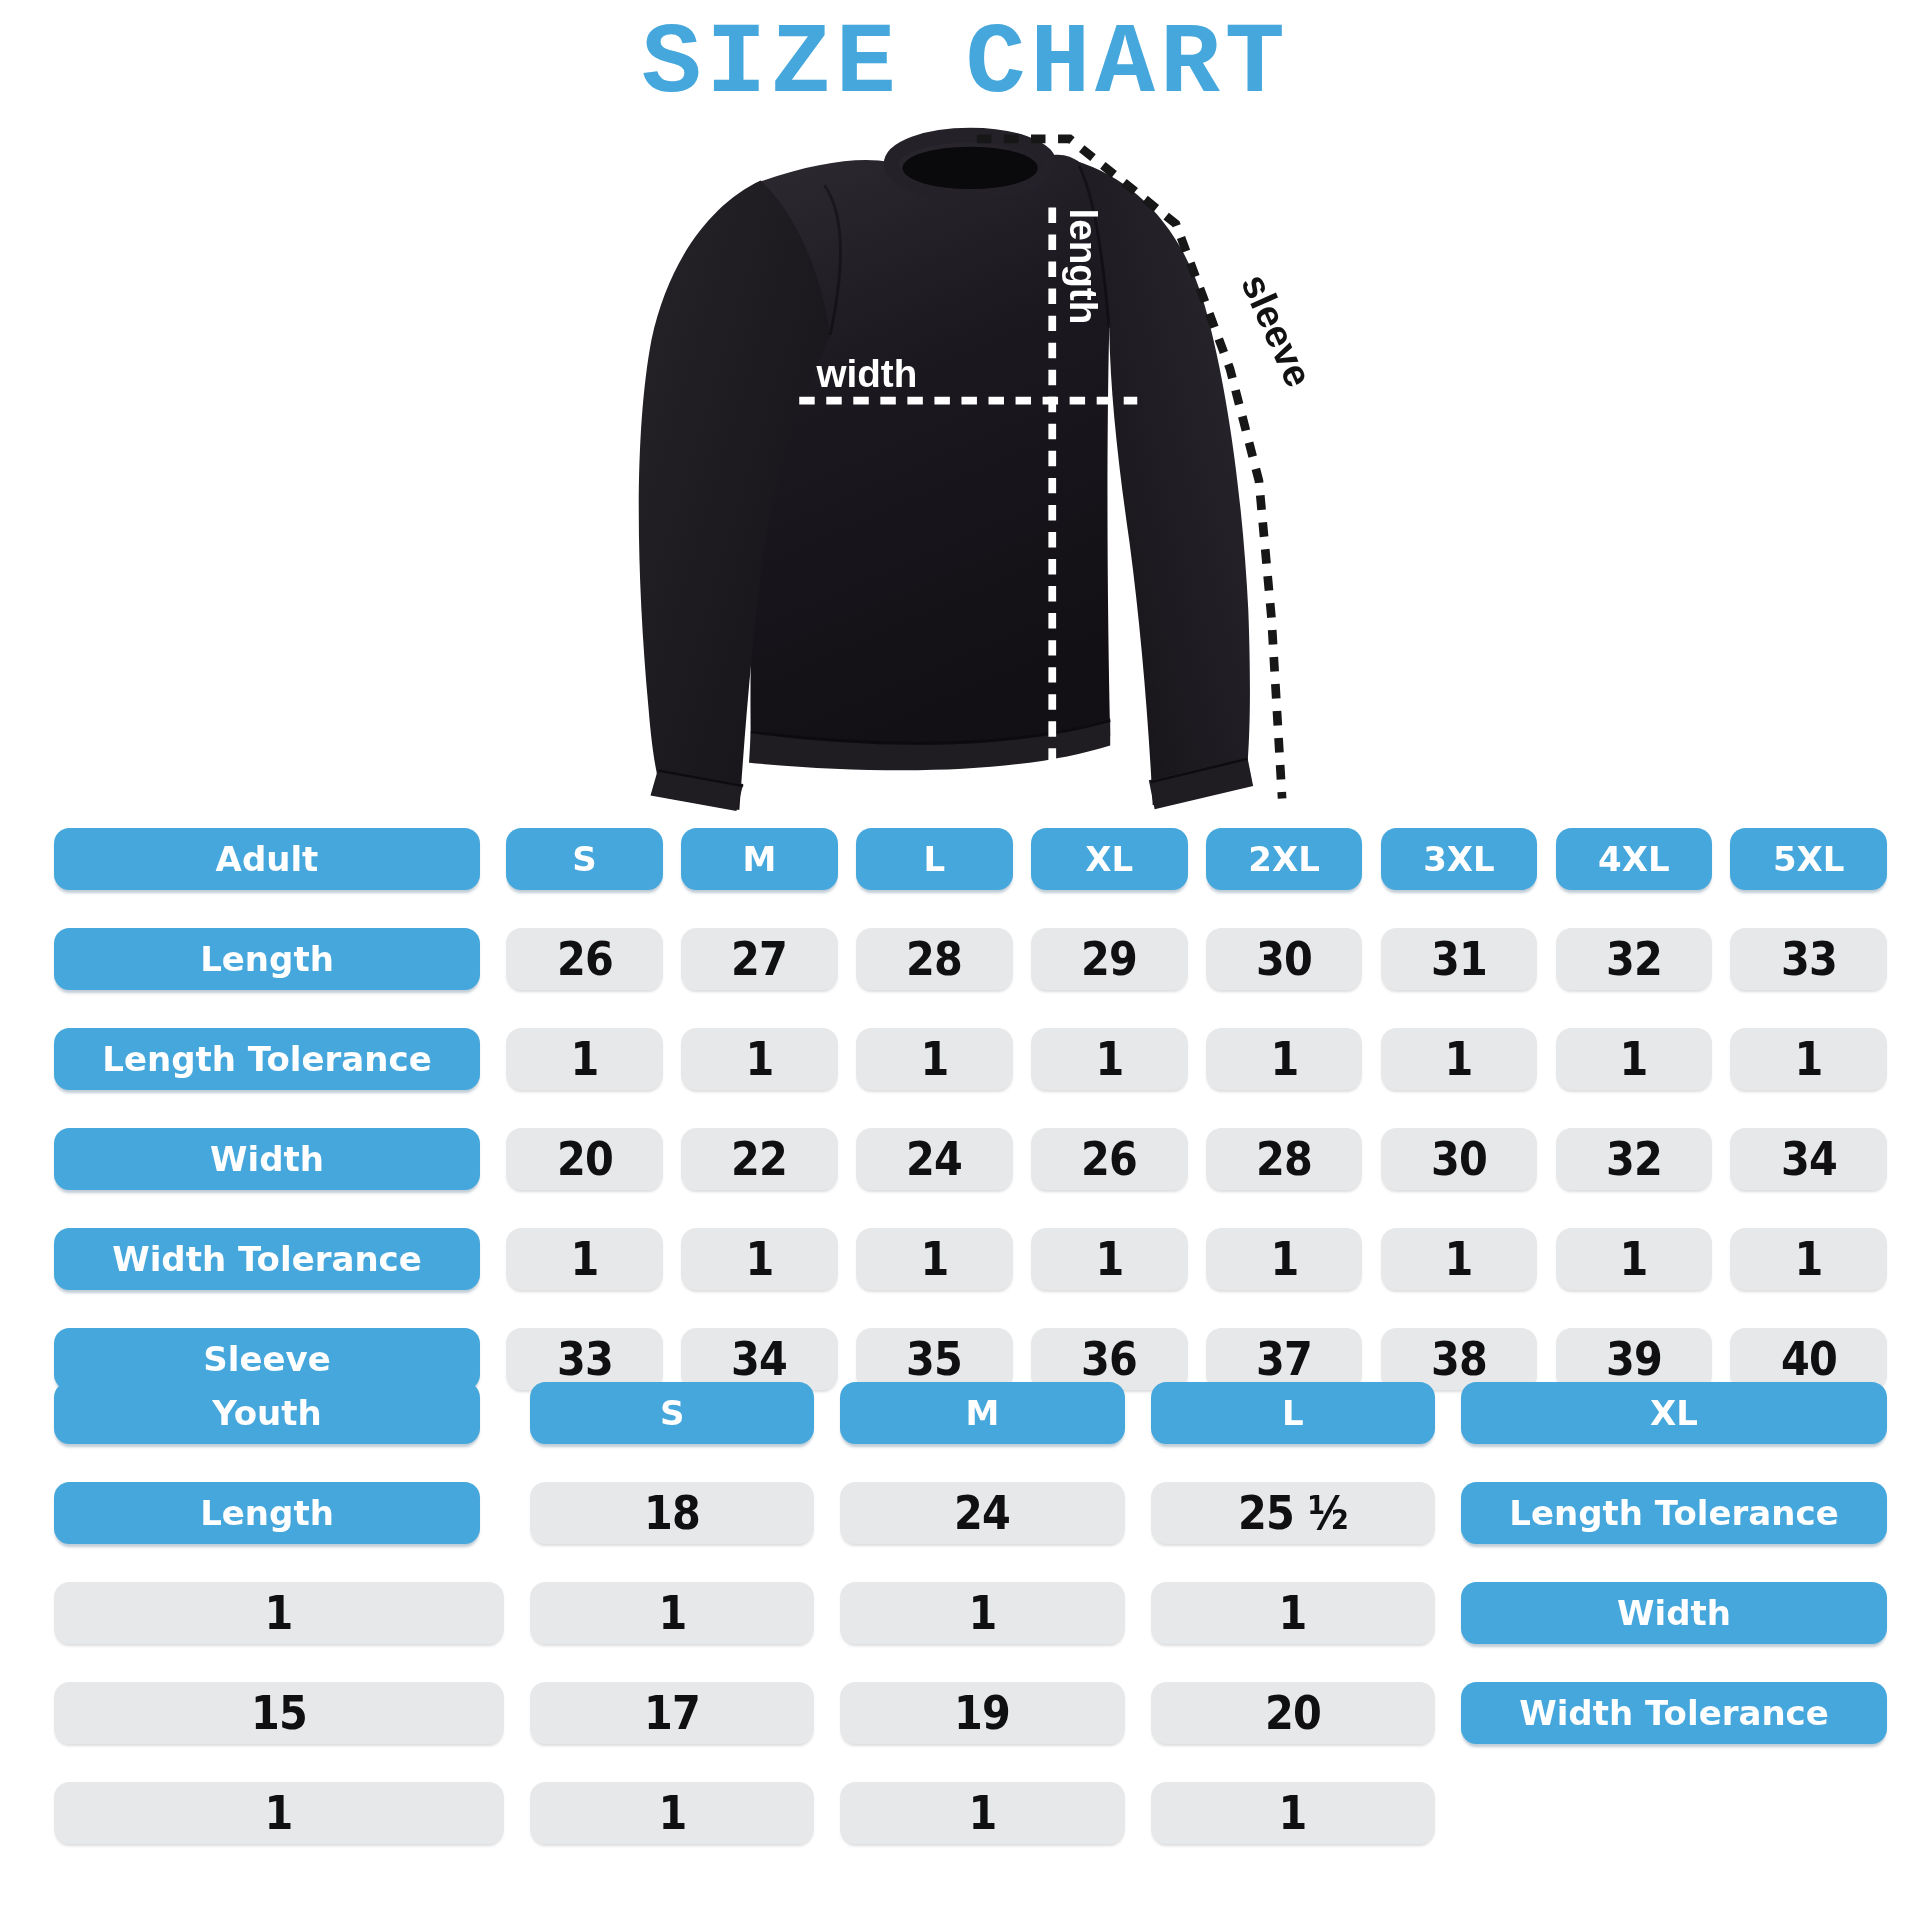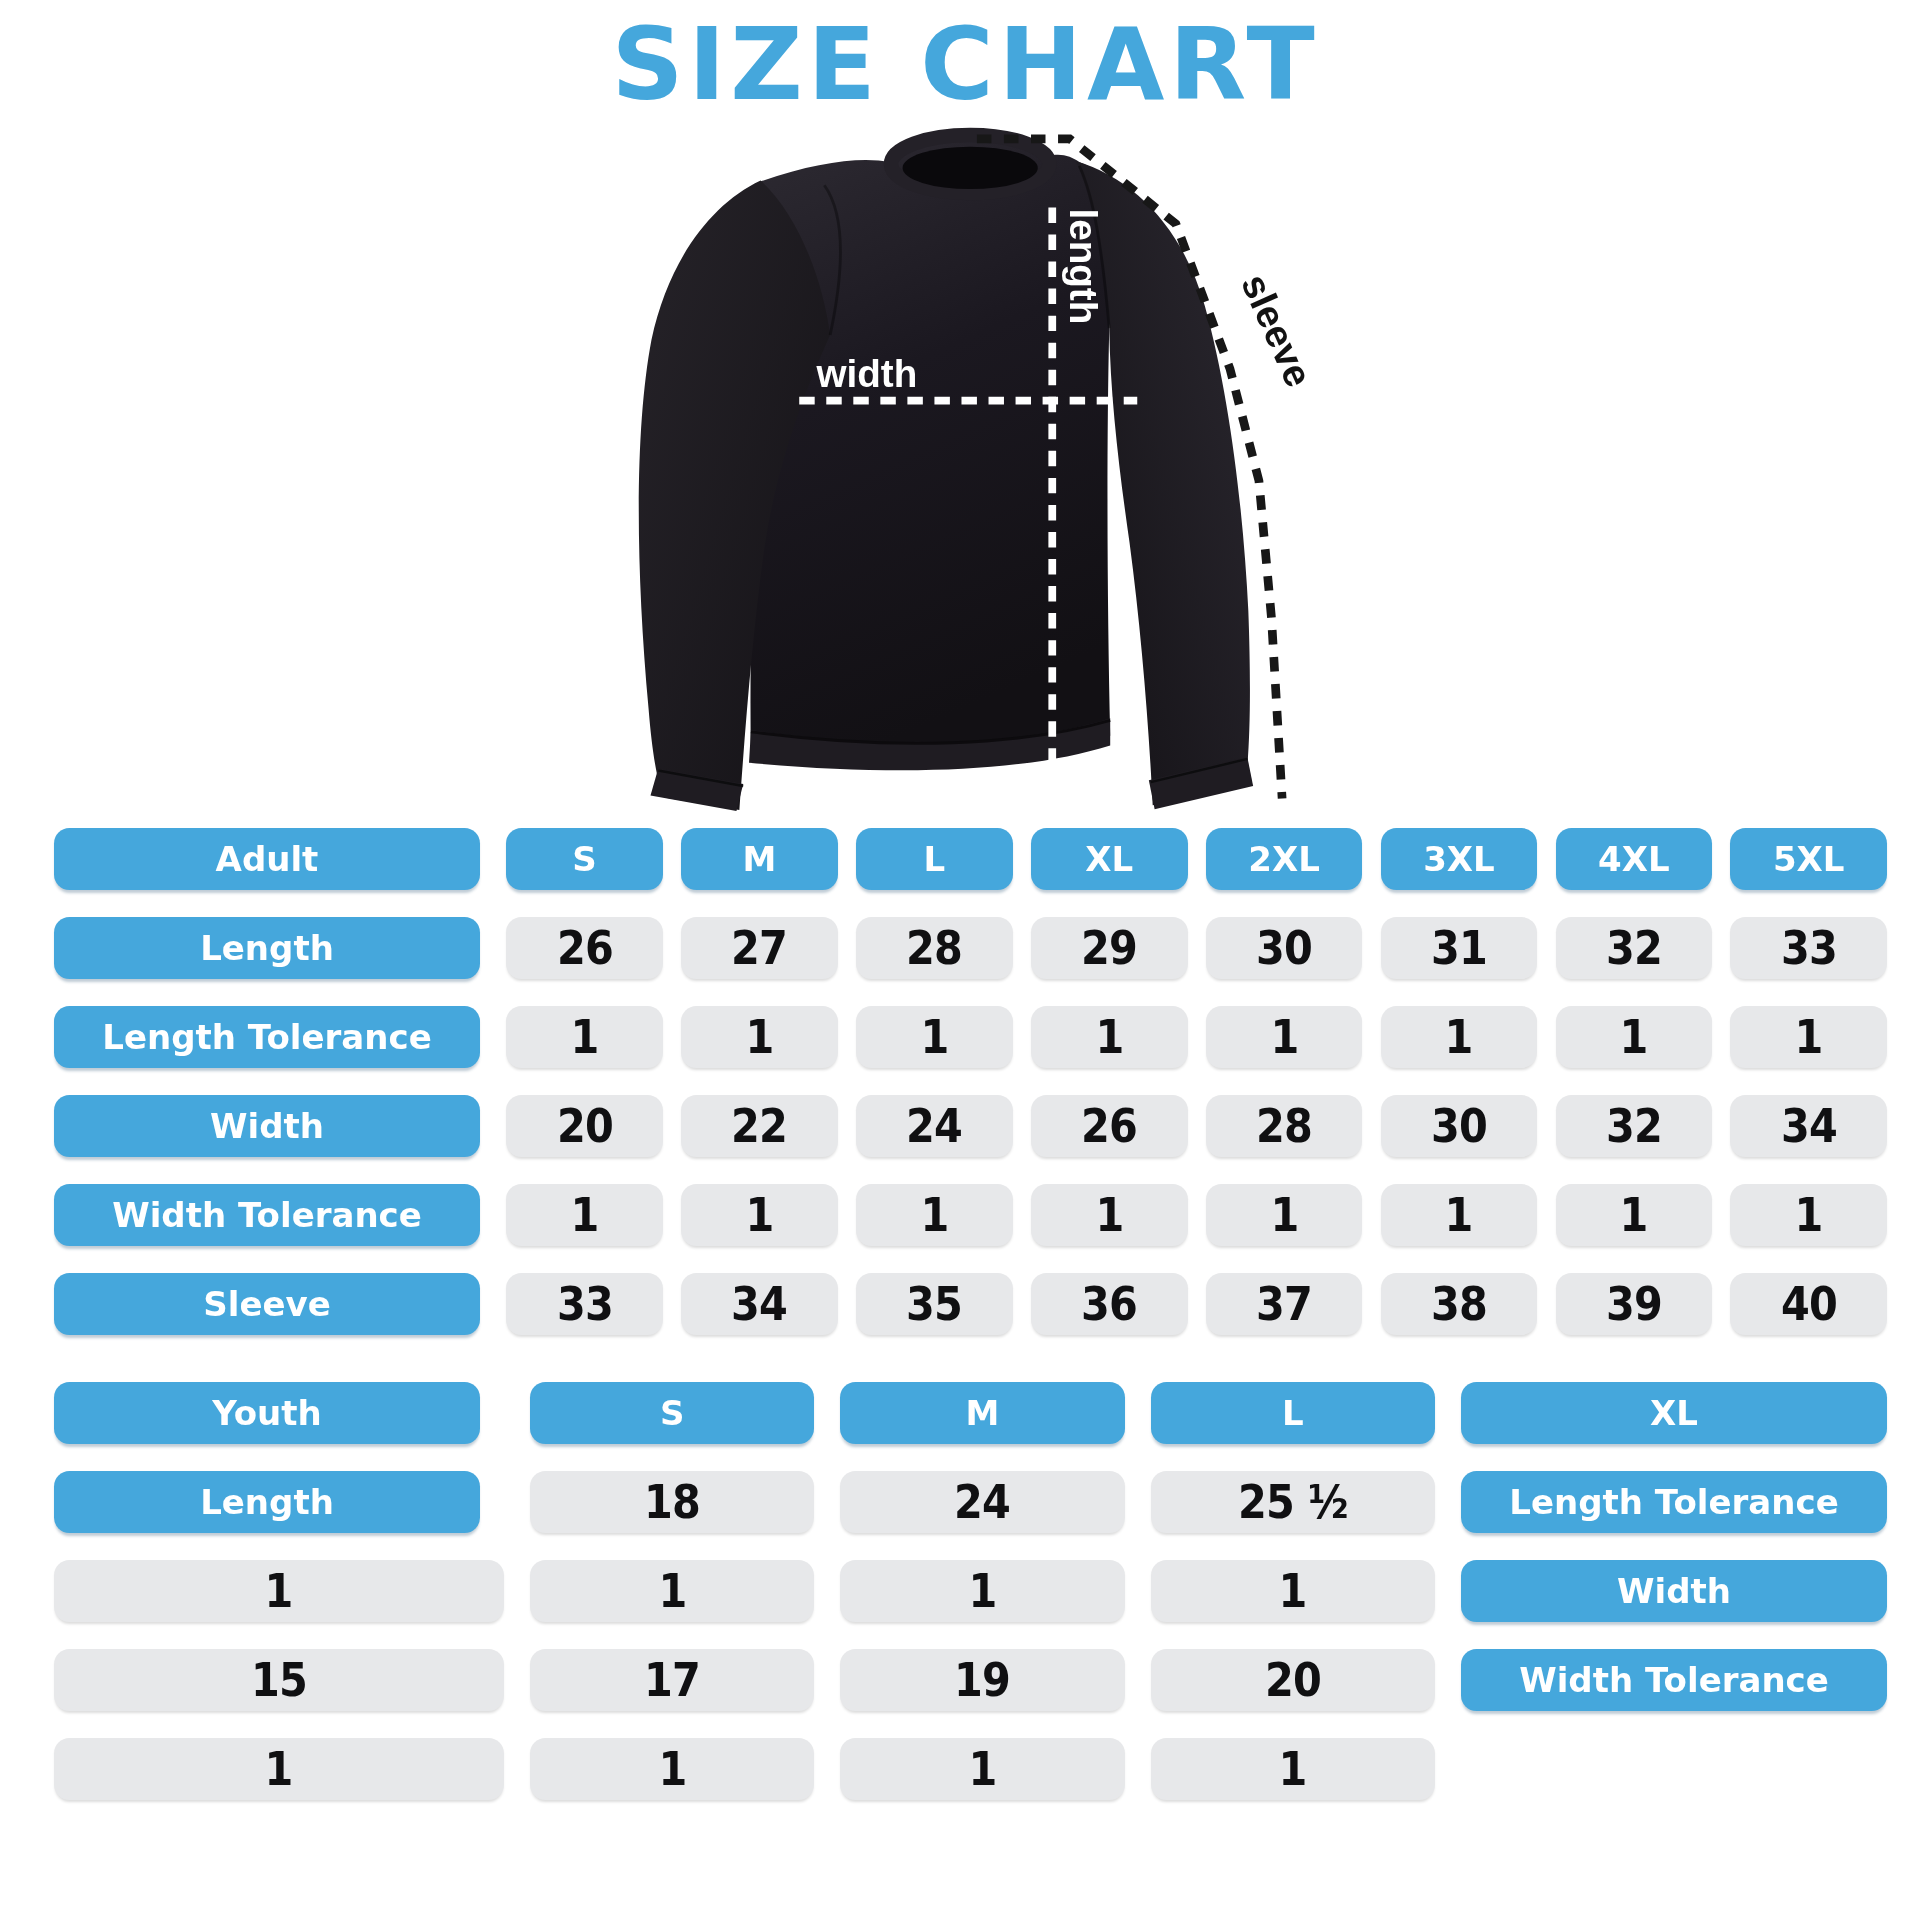--- a/index.html
+++ b/index.html
@@ -12,32 +12,33 @@
   }
   .title{
     position:absolute;
     top:15.4px;left:0;width:100%;
     text-align:center;
     font-size:100px;
     font-weight:bold;
     letter-spacing:4.8px;
     color:#45A7DC;
     line-height:1.0;
+    font-family:Liberation Mono, monospace;
   }
   .shirt-wrap{
     position:absolute;
     left:608px;top:108px;
     width:734px;height:705px;
   }
   .size-table{
     position:absolute;
     left:54px;
     width:1833px;
     display:grid;
-    row-gap:27px;
+    row-gap:38px;
     grid-auto-rows:62px;
   }
   .size-table.adult{
     top:828px;
     grid-template-columns:434px repeat(8,1fr);
     column-gap:18.3px;
   }
   .size-table.youth{
     top:1382px;
     grid-template-columns:450px repeat(4,1fr);

